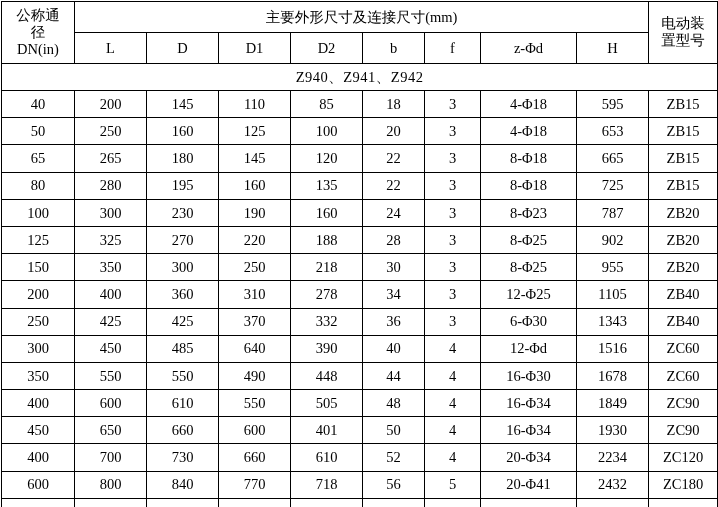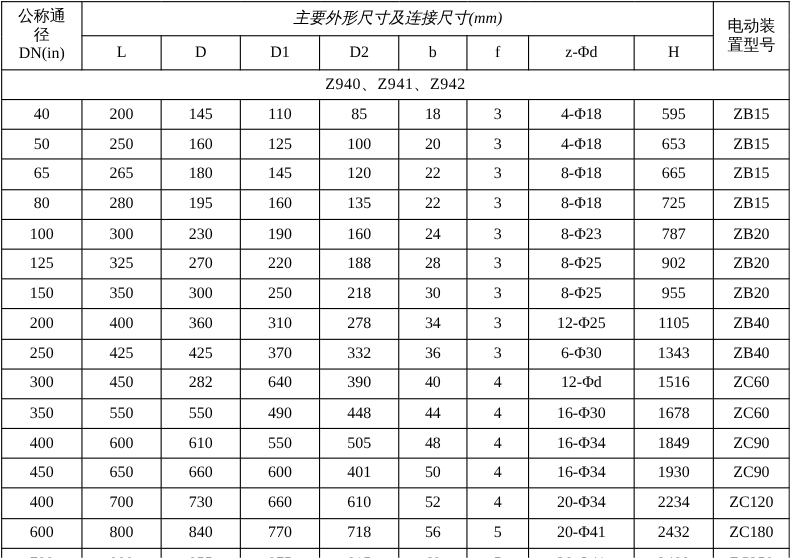--- a/index.html
+++ b/index.html
@@ -27,34 +27,34 @@
     vertical-align: middle;
     font-weight: normal;
     font-size: 14.5px;
     padding: 0;
     line-height: 1.15;
     white-space: nowrap;
   }
   .hdr-group {
     height: 30px;
     font-size: 15px;
-    font-style: italic;
   }
   .hdr-dn {
     height: 60px;
     font-size: 14px;
     line-height: 1.25;
   }
   .hdr-col {
     height: 30px;
     font-size: 15px;
   }
   .hdr-model {
     font-size: 14px;
     line-height: 1.25;
+    font-family: Liberation Mono, monospace;
   }
   .series-row td {
     height: 26px;
     font-size: 15px;
     letter-spacing: 0.5px;
   }
   .data-row td {
     height: 26.2px;
   }
   .col-dn   { width: 73px; }
@@ -216,21 +216,21 @@
         <td>332</td>
         <td>36</td>
         <td>3</td>
         <td>6-Φ30</td>
         <td>1343</td>
         <td>ZB40</td>
       </tr>
       <tr class="data-row">
         <td>300</td>
         <td>450</td>
-        <td>282</td>
+        <td>485</td>
         <td>640</td>
         <td>390</td>
         <td>40</td>
         <td>4</td>
         <td>12-Φd</td>
         <td>1516</td>
         <td>ZC60</td>
       </tr>
       <tr class="data-row">
         <td>350</td>

